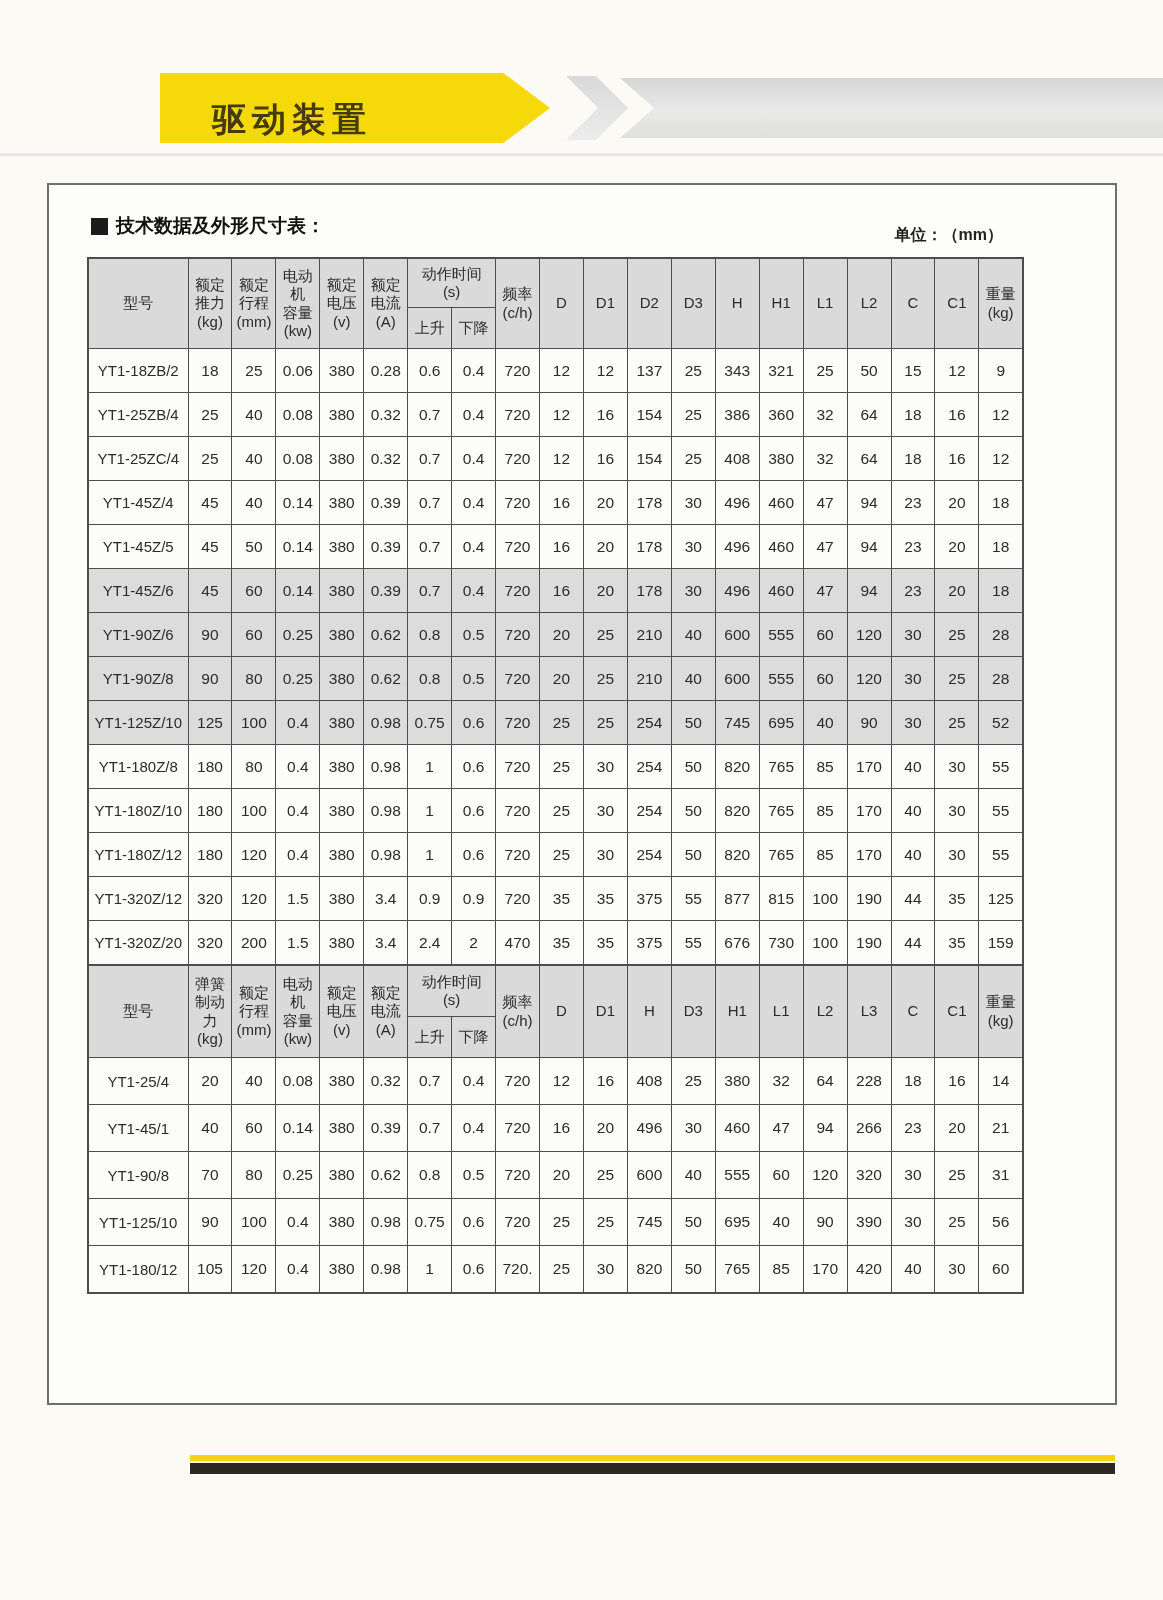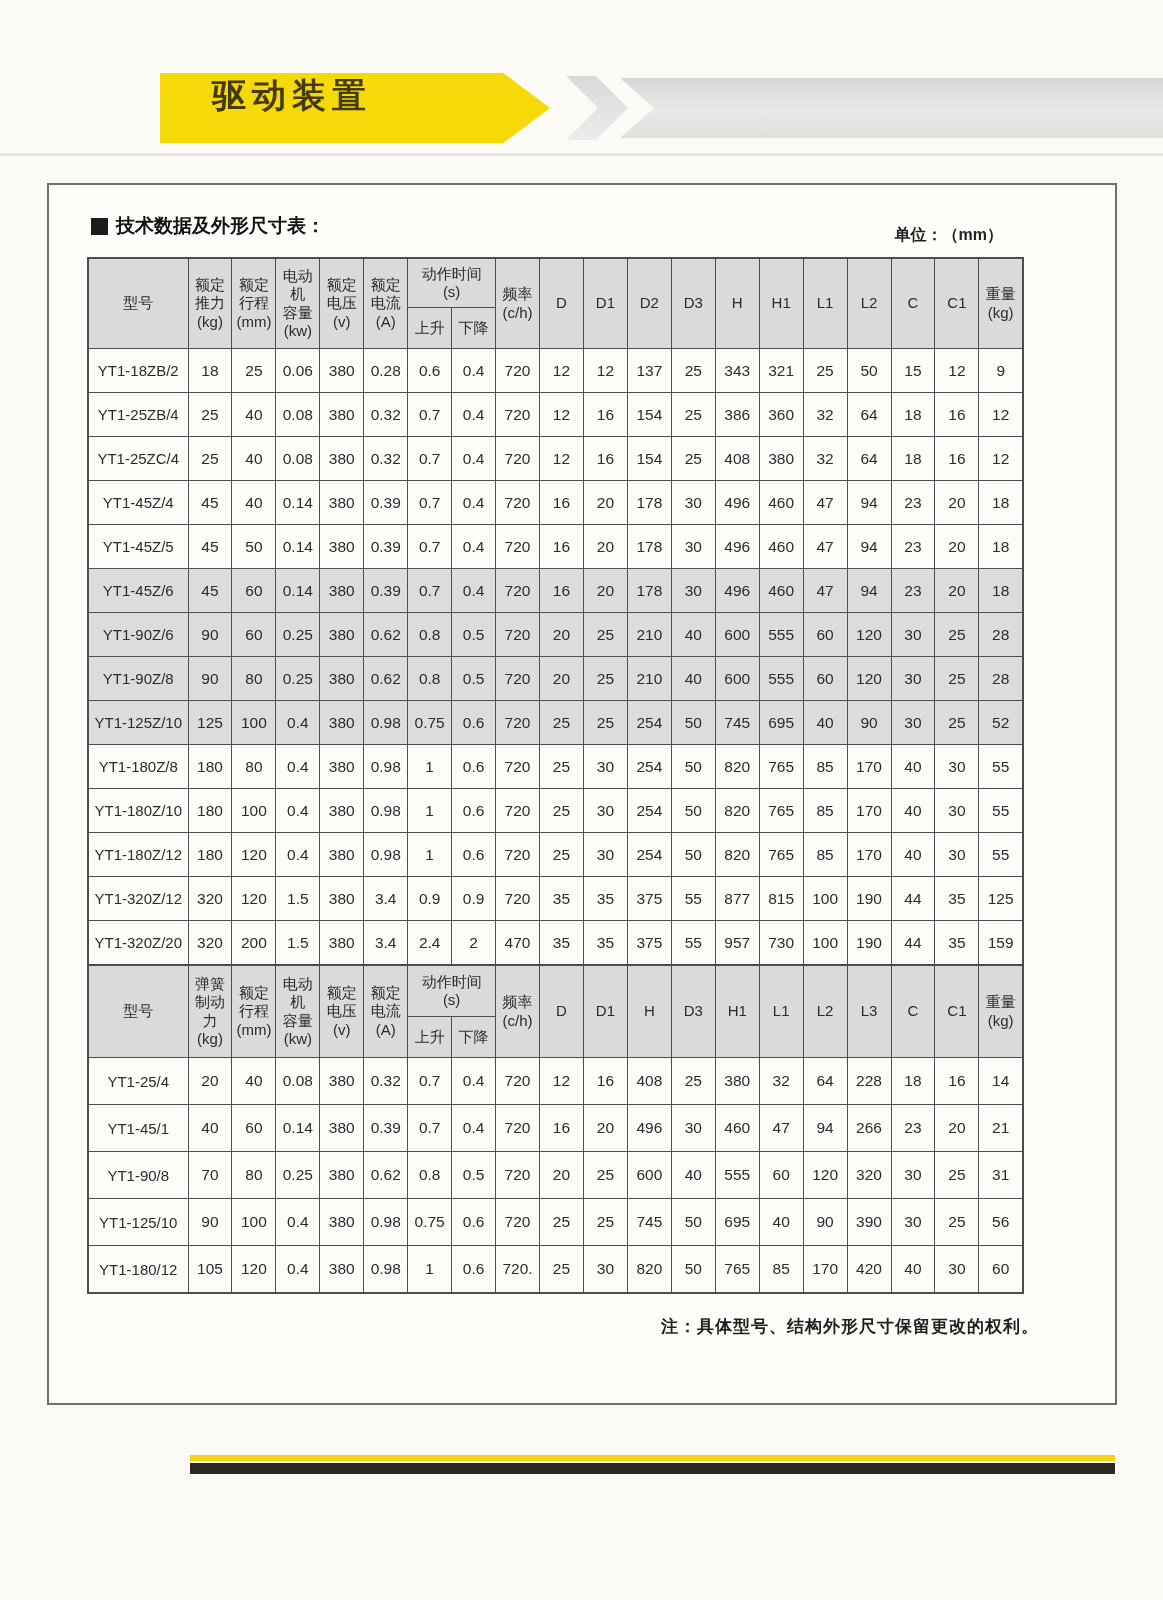--- a/index.html
+++ b/index.html
@@ -8,21 +8,21 @@
     background:#fbfaf4;
     font-family:"Liberation Sans", sans-serif;
     color:#2e2e2e;
     overflow:hidden;
   }
   
   .banner-yellow{
     position:absolute;left:160px;top:73px;width:390px;height:70px;
     background:#f6d908;
     clip-path:polygon(0 0,88% 0,100% 50%,88% 100%,0 100%);
-    display:flex;align-items:flex-start;
+    display:flex;align-items:flex-end;
   }
   .banner-title{
     font-size:34px;font-weight:700;color:#453b08;
     letter-spacing:6px;padding-left:52px;
   }
   .chevron-stripe{
     position:absolute;top:76px;height:64px;width:62px;
     background:linear-gradient(180deg,#d9d9d9,#ececec);
     clip-path:polygon(0 0,30px 0,62px 50%,30px 100%,0 100%,32px 50%);
   }
@@ -452,21 +452,21 @@
             <td>1.5</td>
             <td>380</td>
             <td>3.4</td>
             <td>2.4</td>
             <td>2</td>
             <td>470</td>
             <td>35</td>
             <td>35</td>
             <td>375</td>
             <td>55</td>
-            <td>957</td>
+            <td>676</td>
             <td>730</td>
             <td>100</td>
             <td>190</td>
             <td>44</td>
             <td>35</td>
             <td>159</td>
           </tr>
         </tbody>
     </table>
 
@@ -624,17 +624,16 @@
             <td>420</td>
             <td>40</td>
             <td>30</td>
             <td>60</td>
           </tr>
         </tbody>
     </table>
 
   </div>
 
-  <div class="note">注：具体型号、结构外形尺寸保留更改的权利。</div>
 </div>
 
 <div class="bottom-yellow"></div>
 <div class="bottom-black"></div>
 
 </body></html>

